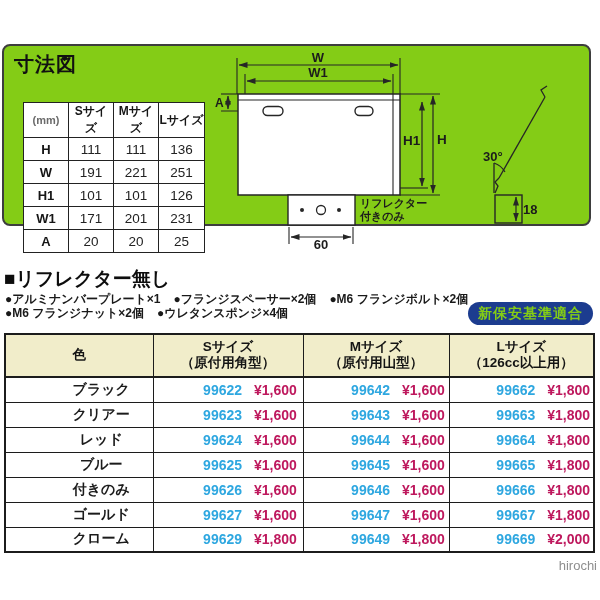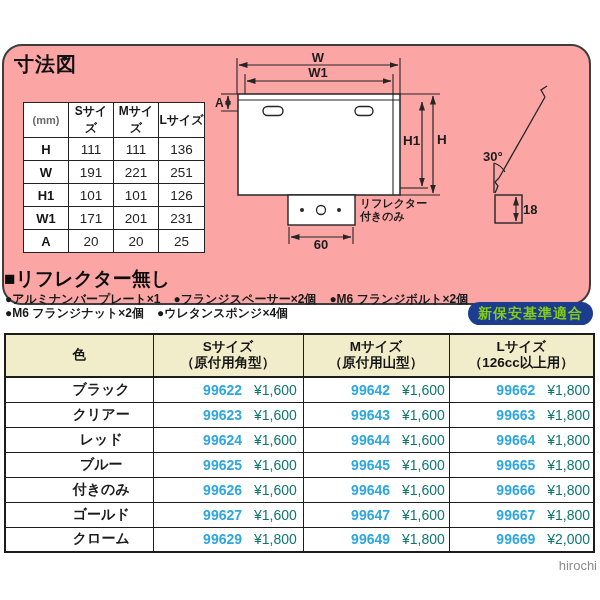--- a/index.html
+++ b/index.html
@@ -7,23 +7,23 @@
   body {
     position: relative;
     font-family: "Liberation Sans", "DejaVu Sans", sans-serif;
     color: #1a1a1a;
     overflow: hidden;
   }
 
   
   .dim-box {
     position: absolute; left: 2px; top: 44px;
-    width: 589px; height: 261px;
-    border: 2px solid #3d3d3d; border-radius: 20px;
-    background: #fca5a5;
+    width: 589px; height: 182px;
+    border: 2px solid #3d3d3d; border-radius: 8px;
+    background: #84cc16;
   }
   .dim-title {
     position: absolute; left: 10px; top: 5px;
     font-size: 20px; font-weight: 800; color: #111;
     letter-spacing: 1px;
   }
   .spec-table {
     position: absolute; left: 19px; top: 56px;
     border-collapse: collapse; table-layout: fixed;
   }
@@ -76,21 +76,21 @@
   }
   .price-table thead th {
     background: #f1edca;
     font-size: 13.5px; font-weight: 700; color: #141414;
     line-height: 16px; padding: 4px 0 5px;
     border-bottom: 2px solid #1c1c1c;
   }
   .price-table tbody td { height: 25px; background: #fff; padding-left: 44px; }
   .price-table td.cname { font-size: 14px; font-weight: 700; color: #1b1b1b; }
   .price-table .code  { font-size: 14px; font-weight: 700; color: #2ea7e0; }
-  .price-table .price { font-size: 14px; font-weight: 400; color: #0f766e; margin-left: 12px; text-align: right; }
+  .price-table .price { font-size: 14px; font-weight: 700; color: #be185d; margin-left: 12px; text-align: right; }
 
   .watermark {
     position: absolute; right: 3px; top: 558px;
     font-size: 13px; color: #8e8e8e;
   }
 </style>
 </head>
 <body>
 
 <div class="dim-box">

